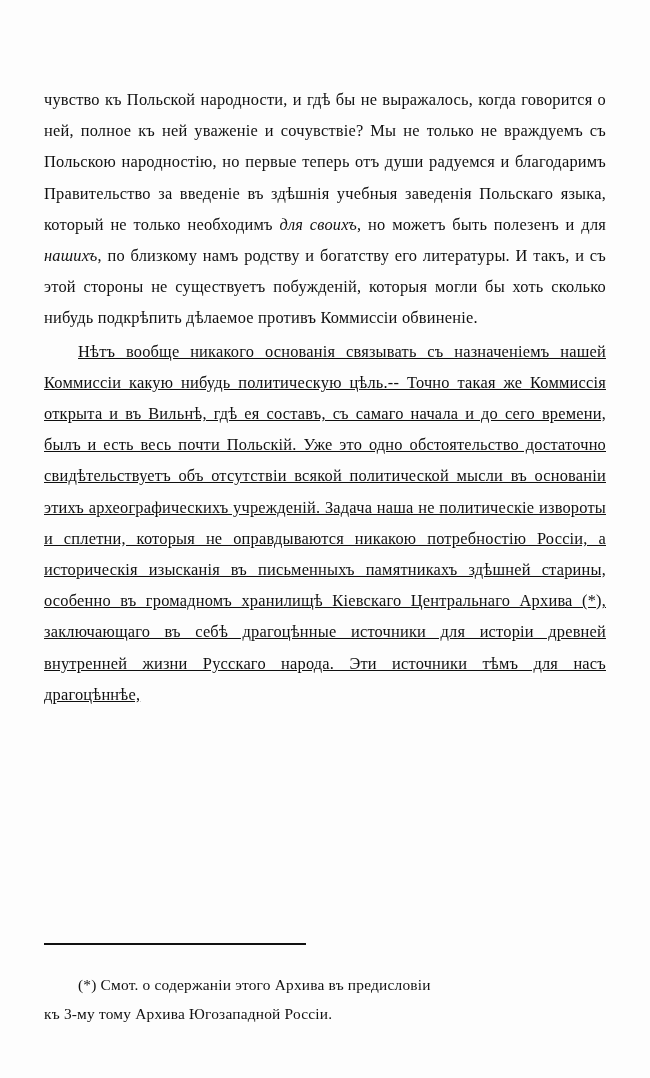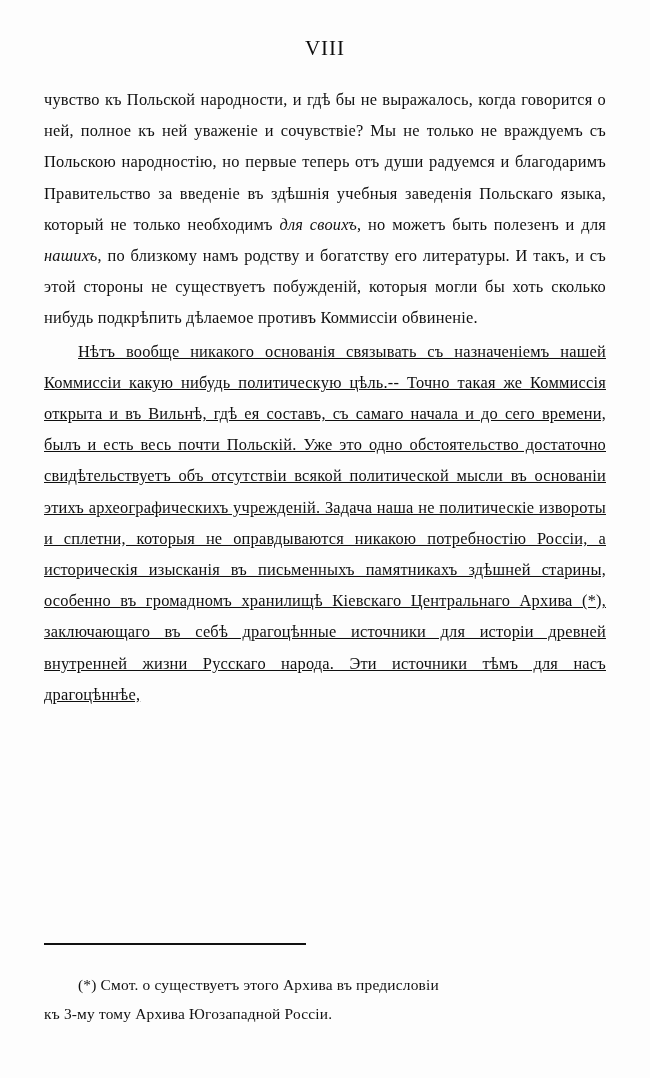--- a/index.html
+++ b/index.html
@@ -83,30 +83,29 @@
   }
   .footnote p.first {
     text-indent: 34px;
   }
 </style>
 </head>
 <body>
 
 <div class="page">
 
-  <div class="page-number">VIII</div>
 
   <div class="body-text">
 
     <p class="para"><span>чувство къ Польской народности, и гдѣ бы не выражалось, когда говорится о ней, полное къ ней уваженіе и сочувствіе? Мы не только не враждуемъ съ Польскою народностію, но первые теперь отъ души радуемся и благодаримъ Правительство за введеніе въ здѣшнія учебныя заведенія Польскаго языка, который не только необходимъ</span> <em>для своихъ</em><span>, но можетъ быть полезенъ и для</span> <em>нашихъ</em><span>, по близкому намъ родству и богатству его литературы. И такъ, и съ этой стороны не существуетъ побужденій, которыя могли бы хоть сколько нибудь подкрѣпить дѣлаемое противъ Коммиссіи обвиненіе.</span></p>
 
     <p class="para indent">Нѣтъ вообще никакого основанія связывать съ назначеніемъ нашей Коммиссіи какую нибудь политическую цѣль.-- Точно такая же Коммиссія открыта и въ Вильнѣ, гдѣ ея составъ, съ самаго начала и до сего времени, былъ и есть весь почти Польскій. Уже это одно обстоятельство достаточно свидѣтельствуетъ объ отсутствіи всякой политической мысли въ основаніи этихъ археографическихъ учрежденій. Задача наша не политическіе извороты и сплетни, которыя не оправдываются никакою потребностію Россіи, а историческія изысканія въ письменныхъ памятникахъ здѣшней старины, особенно въ громадномъ хранилищѣ Кіевскаго Центральнаго Архива (*), заключающаго въ себѣ драгоцѣнные источники для исторіи древней внутренней жизни Русскаго народа. Эти источники тѣмъ для насъ драгоцѣннѣе,</p>
 
   </div>
 
   <div class="rule"></div>
 
   <div class="footnote">
-    <p class="first">(*) Смот. о существуетъ этого Архива въ предисловіи</p>
+    <p class="first">(*) Смот. о содержаніи этого Архива въ предисловіи</p>
     <p>къ 3-му тому Архива Югозападной Россіи.</p>
   </div>
 
 </div>
 
 </body></html>

